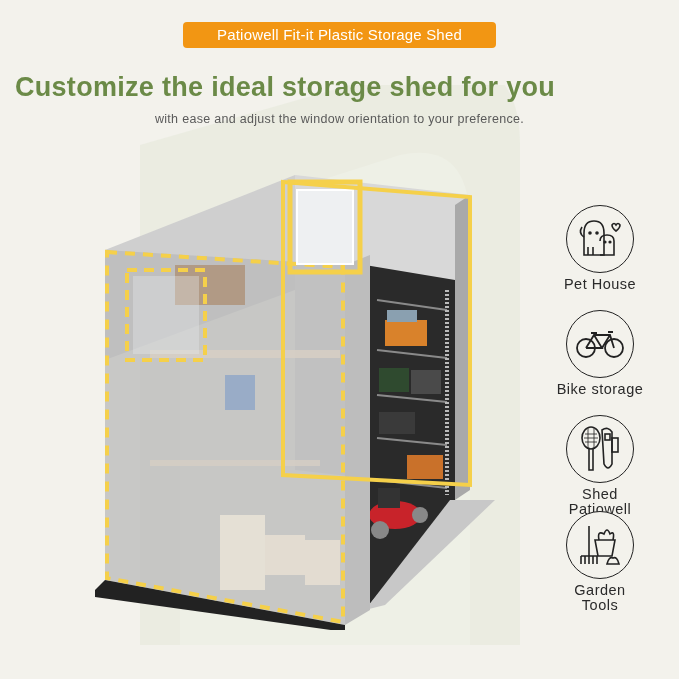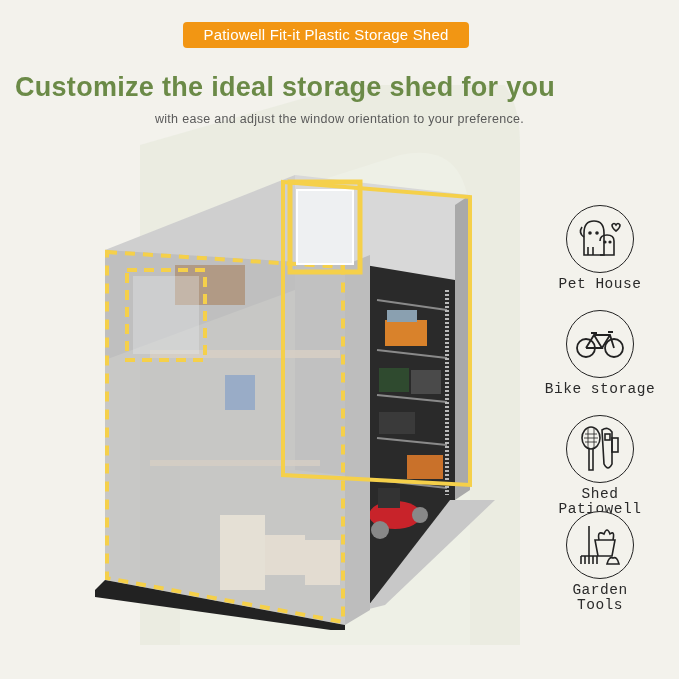--- a/index.html
+++ b/index.html
@@ -8,21 +8,21 @@
       background: #f3f2ec;
       font-family: "Liberation Sans", "DejaVu Sans", sans-serif;
       position: relative;
       color: #3a3a3a;
     }
     .bg-chevron {
       position: absolute; left: 120px; top: 85px; width: 420px; height: 560px;
       pointer-events: none;
     }
     .badge {
-      position: absolute; left: 183px; top: 22px; width: 286px; height: 26px;
+      position: absolute; left: 183px; top: 22px; width: 313px; height: 26px;
       background: #f29613; border-radius: 4px;
       color: #fff; font-size: 15px; line-height: 26px; text-align: center;
       letter-spacing: 0.2px;
     }
     .headline {
       position: absolute; left: 0; top: 72px; width: 570px; text-align: center;
       color: #6b8a47; font-size: 27px; font-weight: bold; letter-spacing: 0.3px;
     }
     .subtitle {
       position: absolute; left: 0; top: 111px; width: 679px; text-align: center;
@@ -32,21 +32,20 @@
     .features { position: absolute; left: 540px; top: 205px; width: 120px; }
     .feature { position: absolute; left: 0; width: 120px; text-align: center; }
     .feature .circle {
       width: 68px; height: 68px; border: 1.5px solid #222; border-radius: 50%;
       margin: 0 auto; display: flex; align-items: center; justify-content: center;
       background: #f3f2ec;
     }
     .feature .label {
       margin-top: 4px; font-size: 14.5px; color: #2a2a2a; line-height: 15px;
       letter-spacing: 0.5px;
-      font-family: Liberation Mono, monospace;
     }
   </style>
 </head>
 <body>
 
 <svg class="bg-chevron" viewBox="0 0 420 560">
   <path d="M20 60 L300 -20 Q400 -40 400 60 L400 560 L20 560 Z" fill="#e9ebdf" opacity="0.85"></path>
   <path d="M60 140 L280 70 Q350 55 350 140 L350 560 L60 560 Z" fill="#eef0e6"></path>
 </svg>
 

